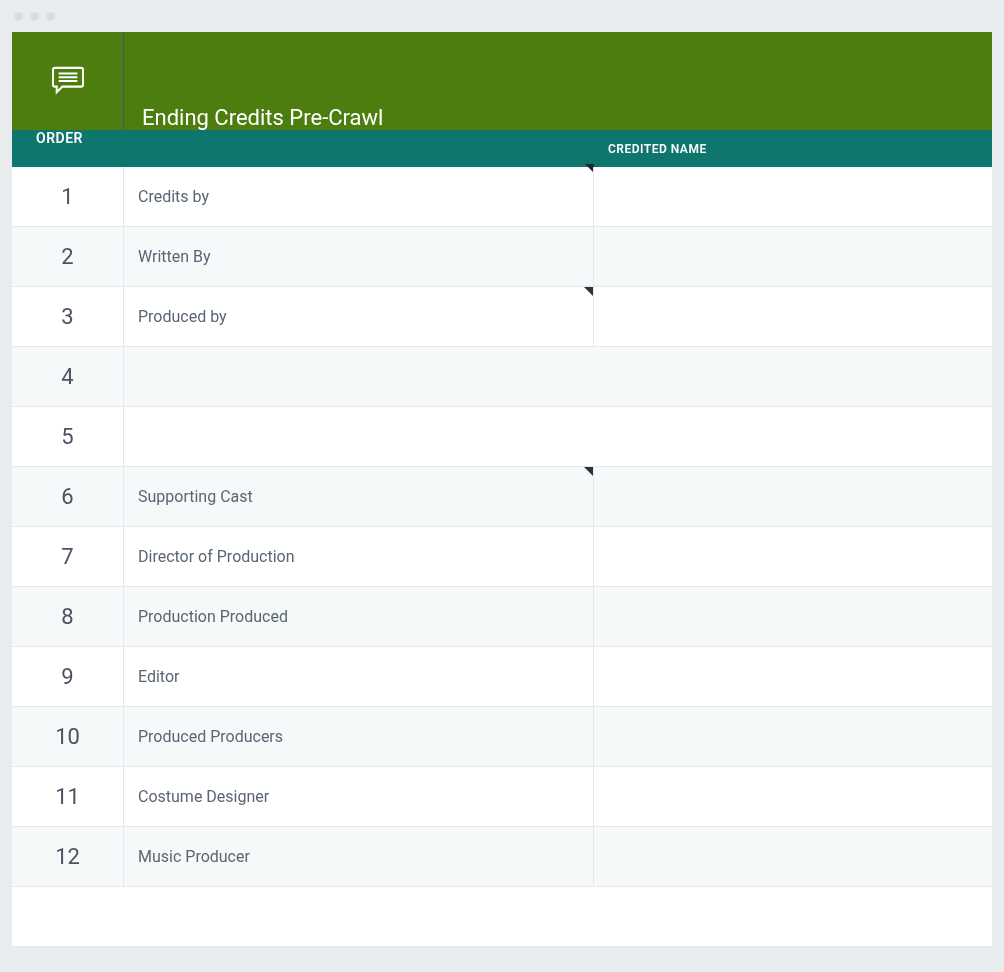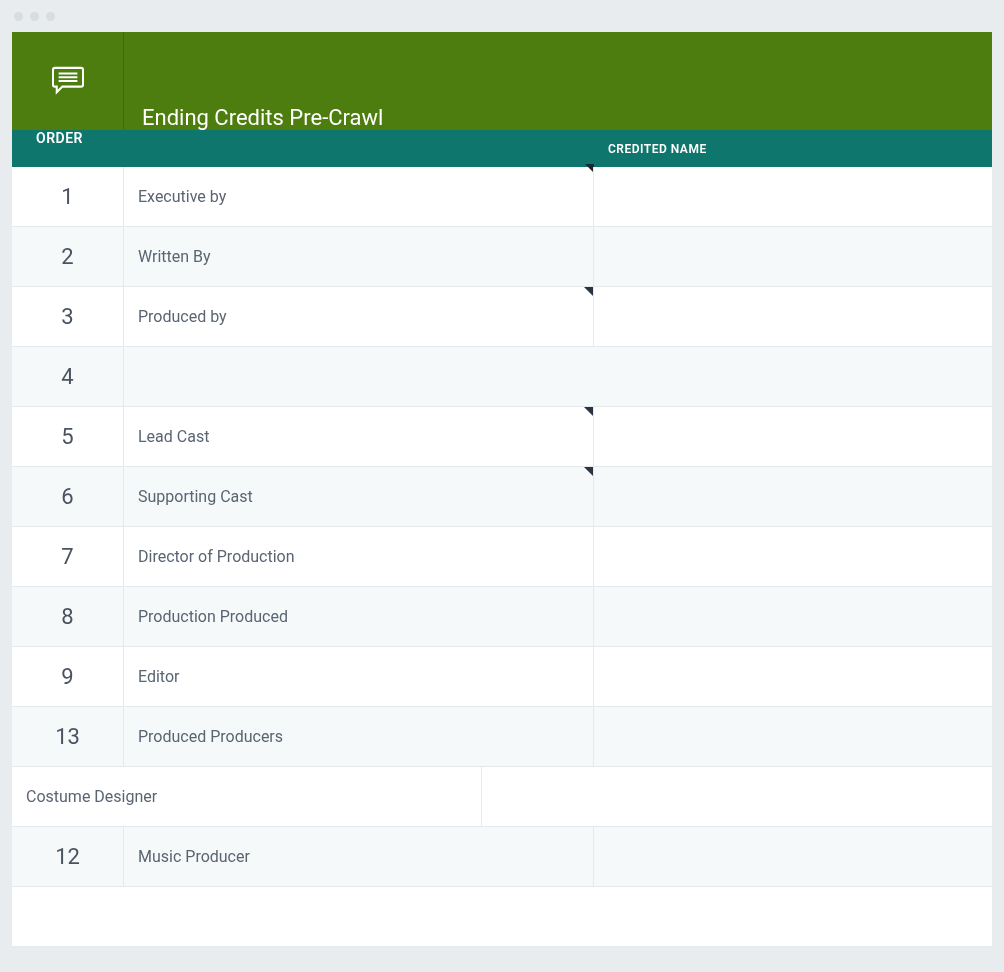--- a/index.html
+++ b/index.html
@@ -188,40 +188,39 @@
     <div class="column-header">
       <div class="col-order">ORDER</div>
       <div class="col-position header-corner-mark">
         <span>POSITION</span>
       </div>
       <div class="col-name">CREDITED NAME</div>
     </div>
     <div class="table-body" id="table-body">
     <div class="table-row">
           <div class="cell-order">1</div>
-          <div class="cell-position">Executive by</div>
+          <div class="cell-position">Credits by</div>
           <div class="cell-name"></div>
         </div>
         <div class="table-row">
           <div class="cell-order">2</div>
           <div class="cell-position">Written By</div>
           <div class="cell-name"></div>
         </div>
         <div class="table-row">
           <div class="cell-order">3</div>
           <div class="cell-position corner-mark">Produced by</div>
           <div class="cell-name"></div>
         </div>
         <div class="table-row">
           <div class="cell-order">4</div>
           <div class="cell-name"></div>
         </div>
         <div class="table-row">
           <div class="cell-order">5</div>
-          <div class="cell-position corner-mark">Lead Cast</div>
           <div class="cell-name"></div>
         </div>
         <div class="table-row">
           <div class="cell-order">6</div>
           <div class="cell-position corner-mark">Supporting Cast</div>
           <div class="cell-name"></div>
         </div>
         <div class="table-row">
           <div class="cell-order">7</div>
           <div class="cell-position">Director of Production</div>
@@ -231,25 +230,26 @@
           <div class="cell-order">8</div>
           <div class="cell-position">Production Produced</div>
           <div class="cell-name"></div>
         </div>
         <div class="table-row">
           <div class="cell-order">9</div>
           <div class="cell-position">Editor</div>
           <div class="cell-name"></div>
         </div>
         <div class="table-row">
-          <div class="cell-order">13</div>
+          <div class="cell-order">10</div>
           <div class="cell-position">Produced Producers</div>
           <div class="cell-name"></div>
         </div>
         <div class="table-row">
+          <div class="cell-order">11</div>
           <div class="cell-position">Costume Designer</div>
           <div class="cell-name"></div>
         </div>
         <div class="table-row">
           <div class="cell-order">12</div>
           <div class="cell-position">Music Producer</div>
           <div class="cell-name"></div>
         </div>
         <div class="table-row">
           <div class="cell-name"></div>

